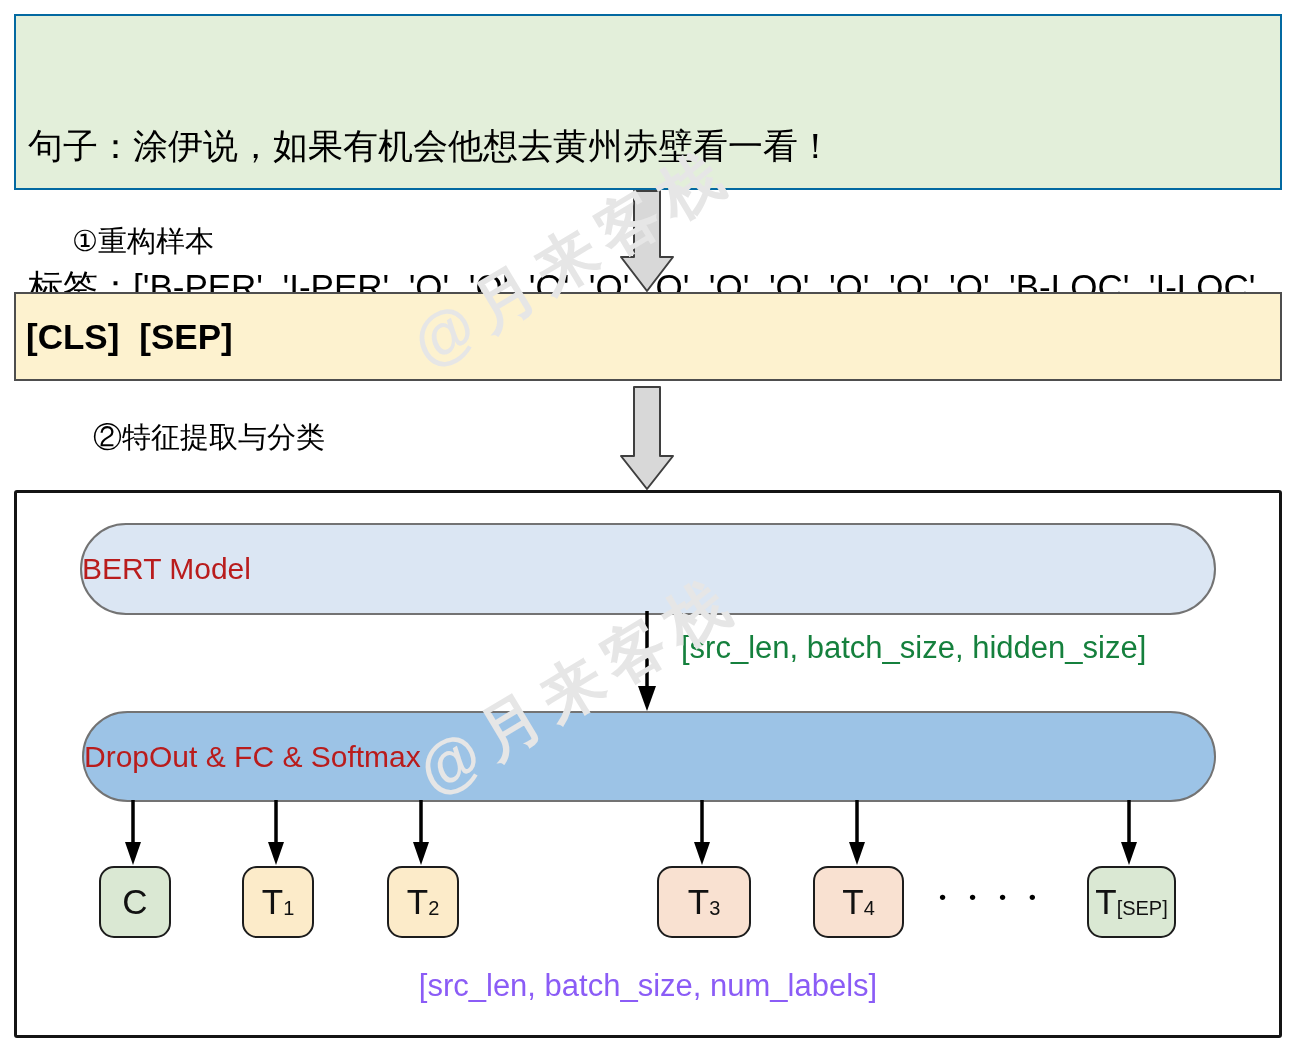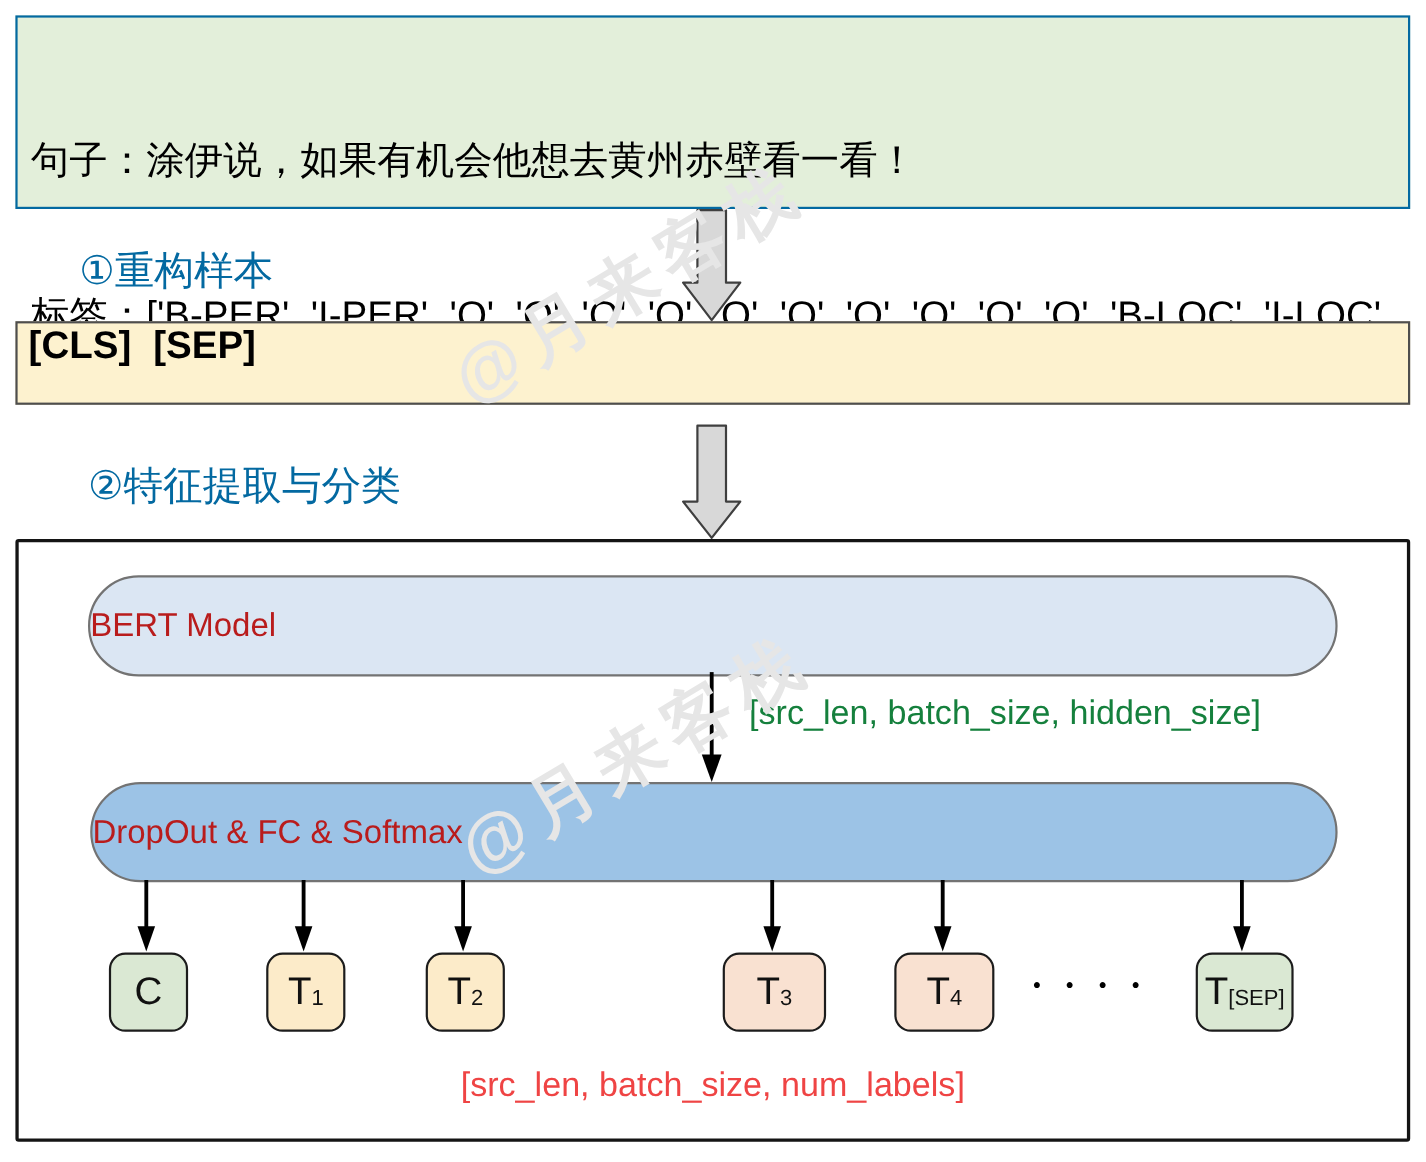--- a/index.html
+++ b/index.html
@@ -13,49 +13,49 @@
   
   #sample-box {
     left:14px; top:14px; width:1268px; height:176px;
     background:#e3efda; border:2px solid #0369a1;
     padding:12px 14px 0 12px;
     font-size:35px; line-height:47px; white-space:pre-wrap;
   }
 
   
   #input-box {
-    left:14px; top:292px; width:1268px; height:76px;
+    left:14px; top:292px; width:1268px; height:89px;
     background:#fdf2cf; border:2px solid #4e4e4e;
-    display:flex; padding-left:10px;
+    display:flex; align-items:center; padding-left:10px;
     font-size:35px; white-space:pre;
   }
   .bold-token { font-weight:bold; }
   #input-box .gap { width:10px; display:inline-block; }
 
   
-  .step-label { position:absolute; font-size:36px; color:#0369a1; }
+  .step-label { position:absolute; font-size:29px; color:#000000; }
   #step1-label { left:72px;  top:222px; }
-  #step2-label { left:80px;  top:418px; }
+  #step2-label { left:93px;  top:418px;font-family:Liberation Serif, serif; }
 
   
   #model-container {
     left:14px; top:490px; width:1268px; height:548px;
     background:#ffffff; border:3px solid #141414; border-radius:3px;
   }
 
   .pill {
     position:absolute; border:2px solid #737373; border-radius:46px;
     display:flex; align-items:center; 
     font-size:30px; color:#b91c1c;
   }
   #bert-pill { left:80px; top:523px; width:1132px; height:88px; background:#dbe6f3; }
   #head-pill { left:82px; top:711px; width:1130px; height:87px; background:#9cc3e6; }
 
   #hidden-shape-label { position:absolute; left:681px; top:630px; font-size:31px; color:#15803d; }
-  #output-shape-label { position:absolute; left:0; top:968px; width:1296px; text-align:center; font-size:31px; color:#ef4444; }
+  #output-shape-label { position:absolute; left:0; top:968px; width:1296px; text-align:center; font-size:31px; color:#8b5cf6; }
 
   
   .token {
     position:absolute; top:866px; height:68px;
     border:2px solid #1c1c1c; border-radius:15px;
     display:flex; align-items:center; justify-content:center;
     font-size:35px; color:#111;
   }
   .token .sub { font-size:20px; display:inline-block; transform:translateY(6px); }
   .tok-green  { background:#dae8d3; }

